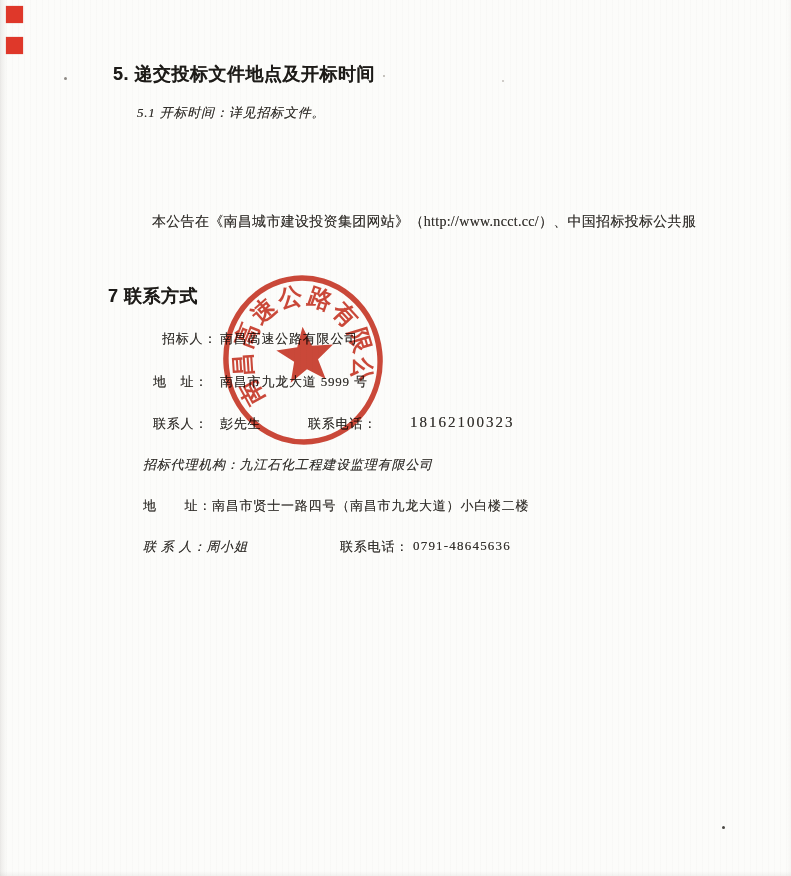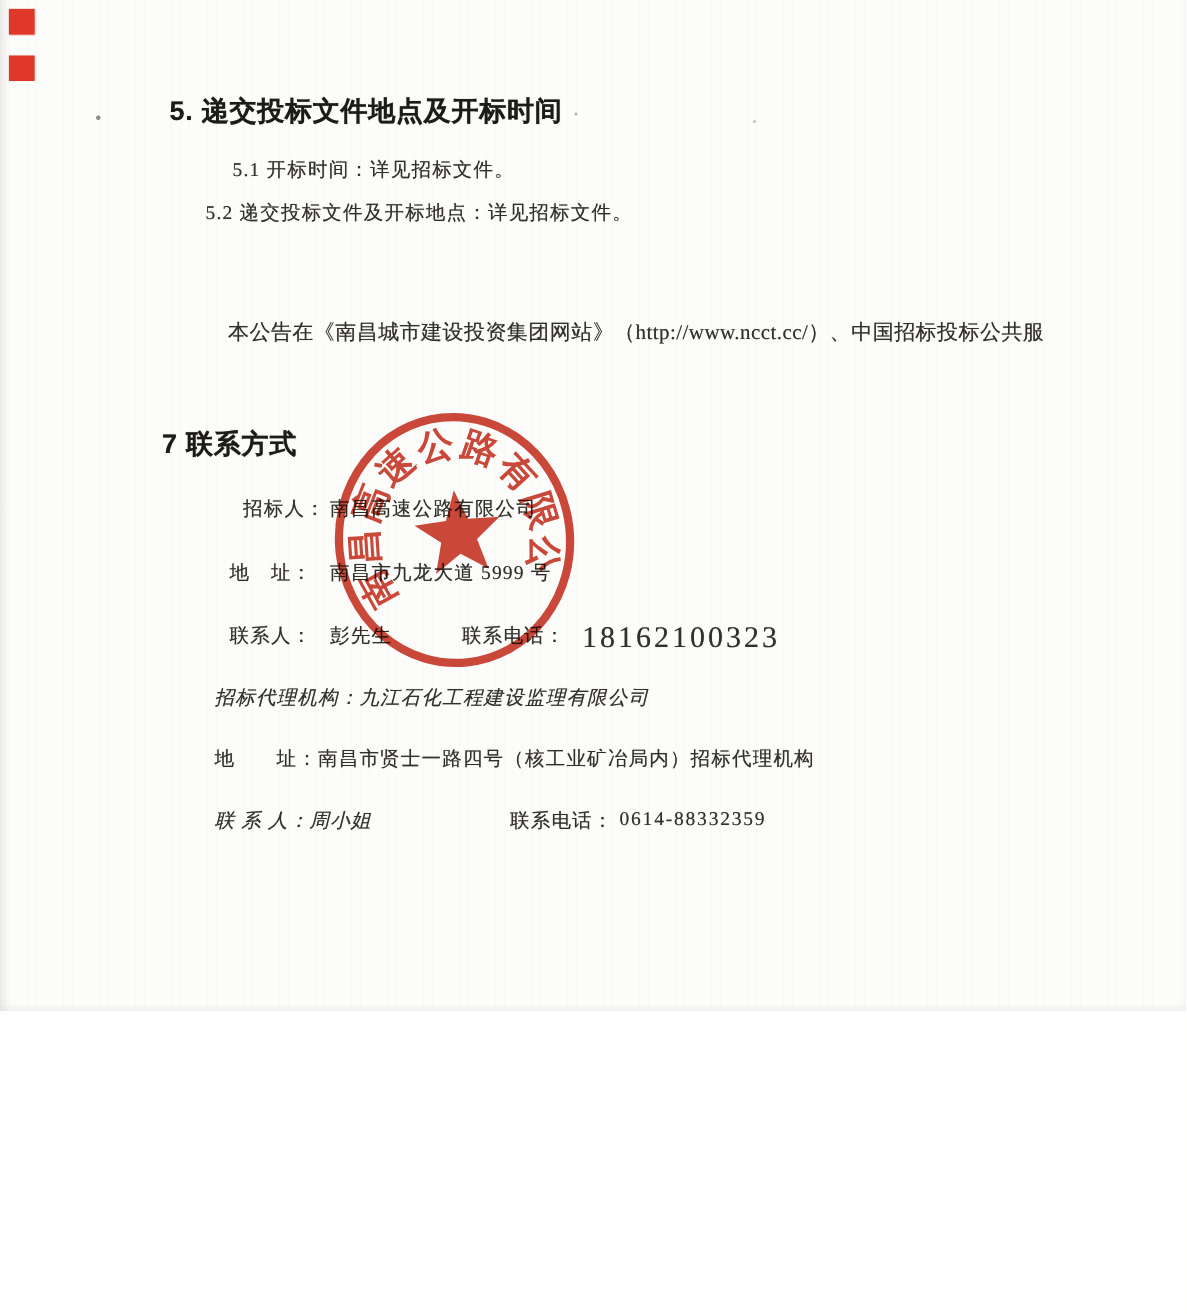--- a/index.html
+++ b/index.html
@@ -1,17 +1,17 @@
 <!DOCTYPE html>
 <html><head>
 <meta charset="utf-8">
 <style>
   html,body{margin:0;padding:0;background:#ffffff;}
   .page{
-    position:relative;width:791px;height:674px;overflow:hidden;
+    position:relative;width:791px;height:876px;overflow:hidden;
     background:#fcfcfa;
     font-family:"Liberation Serif", serif;
     color:#2e2c29;
   }
   .streaks{position:absolute;inset:0;pointer-events:none;
     background:repeating-linear-gradient(90deg, rgba(130,128,125,0.05) 0 1px, rgba(0,0,0,0) 1px 6px);
     opacity:.55;}
   .edge-left{position:absolute;left:0;top:0;bottom:0;width:7px;
     background:linear-gradient(90deg, rgba(120,110,105,0.12), rgba(0,0,0,0));}
   .edge-bottom{position:absolute;left:0;right:0;bottom:0;height:5px;
@@ -19,21 +19,21 @@
   .edge-right{position:absolute;right:0;top:0;bottom:0;width:4px;
     background:linear-gradient(-90deg, rgba(120,115,110,0.05), rgba(0,0,0,0));}
 
   .h{position:absolute;font-family:"Liberation Sans", sans-serif;font-weight:700;
      font-size:18px;color:#1d1b18;white-space:nowrap;letter-spacing:.5px;
      text-shadow:0 0 .5px rgba(40,38,35,.65);}
   .t{position:absolute;font-size:13px;white-space:nowrap;letter-spacing:.8px;
      color:#33302c;text-shadow:0 0 .5px rgba(55,52,48,.6);}
   .para{font-size:14px;letter-spacing:.3px;}
   .lbl{display:inline-block;}
-  .num{font-size:20px;letter-spacing:2px;}
+  .num{font-size:15px;letter-spacing:2px;margin-left:22px;}
   .num2{letter-spacing:1.2px;}
 
   .redmark{position:absolute;background:#df382a;box-shadow:0 0 1px rgba(200,40,25,.6);}
   .speck{position:absolute;border-radius:50%;}
 
   .stamp{position:absolute;left:192px;top:248px;width:222px;height:224px;
     mix-blend-mode:multiply;opacity:.9;transform:rotate(-6deg);}
 </style>
 </head>
 <body>
@@ -47,45 +47,44 @@
 
   <div class="redmark" style="left:6px;top:6px;width:17px;height:17px;"></div>
   <div class="redmark" style="left:6px;top:37px;width:17px;height:17px;"></div>
 
   <div class="speck" style="left:64px;top:77px;width:3px;height:3px;background:#8e8a85;"></div>
   <div class="speck" style="left:383px;top:75px;width:2px;height:2px;background:#b4b0aa;"></div>
   <div class="speck" style="left:502px;top:80px;width:2px;height:2px;background:#c2beb8;"></div>
   <div class="speck" style="left:722px;top:826px;width:3px;height:3px;background:#4a4844;"></div>
 
   <div class="h" style="left:113px;top:62px;">5. 递交投标文件地点及开标时间</div>
-  <div class="t" style="left:155px;top:104px;">5.1 开标时间：详见招标文件。</div>
-  <div class="t" style="left:137px;top:133px;">5.2 递交投标文件及开标地点：详见招标文件。</div>
+  <div class="t" style="left:137px;top:104px;font-style:italic;">5.1 开标时间：详见招标文件。</div>
 
   <div class="t para" style="left:133px;top:213px;margin-left:19px;">本公告在《南昌城市建设投资集团网站》（http://www.ncct.cc/）、中国招标投标公共服</div>
 
   <div class="h" style="left:108px;top:284px;">7 联系方式</div>
 
   <span class="t" style="left:162px;top:330px;">招标人：</span>
   <span class="t" style="left:220px;top:330px;">南昌高速公路有限公司</span>
 
   <span class="t" style="left:153px;top:373px;">地　址：</span>
   <span class="t" style="left:220px;top:373px;">南昌市九龙大道 5999 号</span>
 
   <span class="t" style="left:153px;top:415px;">联系人：</span>
   <span class="t" style="left:220px;top:415px;">彭先生</span>
   <span class="t" style="left:308px;top:415px;">联系电话：</span>
   <span class="t num" style="left:388px;top:414px;">18162100323</span>
 
   <div class="t" style="left:143px;top:456px;font-style:italic;"><span class="lbl">招标代理机构：</span><span>九江石化工程建设监理有限公司</span></div>
 
-  <div class="t" style="left:143px;top:497px;"><span class="lbl">地　　址：</span><span>南昌市贤士一路四号（核工业矿冶局内）招标代理机构</span></div>
+  <div class="t" style="left:143px;top:497px;"><span class="lbl">地　　址：</span><span>南昌市贤士一路四号（南昌市九龙大道）小白楼二楼</span></div>
 
   <div class="t" style="left:143px;top:538px;font-style:italic;"><span class="lbl">联 系 人：</span><span>周小姐</span></div>
   <span class="t" style="left:340px;top:538px;">联系电话：</span>
-  <span class="t num2" style="left:413px;top:538px;">0614-88332359</span>
+  <span class="t num2" style="left:413px;top:538px;">0791-48645636</span>
 
   <svg class="stamp" viewBox="-111 -112 222 224">
     <ellipse cx="0" cy="0" rx="77" ry="82" fill="none" stroke="#c83524" stroke-width="5.5"></ellipse>
     <polygon fill="#c83524" transform="translate(3,-3)" points="0,-30 7.4,-10.2 28.5,-9.3 12,3.9 17.6,24.3 0,12.6 -17.6,24.3 -12,3.9 -28.5,-9.3 -7.4,-10.2"></polygon>
     <path id="sealArc" d="M -39.8,36 A 52,56 0 1 1 39.8,36" fill="none"></path>
     <text font-family="Liberation Sans, sans-serif" font-size="24" font-weight="bold" fill="#c83524" letter-spacing="2">
       <textPath href="#sealArc" startOffset="2">南昌高速公路有限公司</textPath>
     </text>
   </svg>
 

